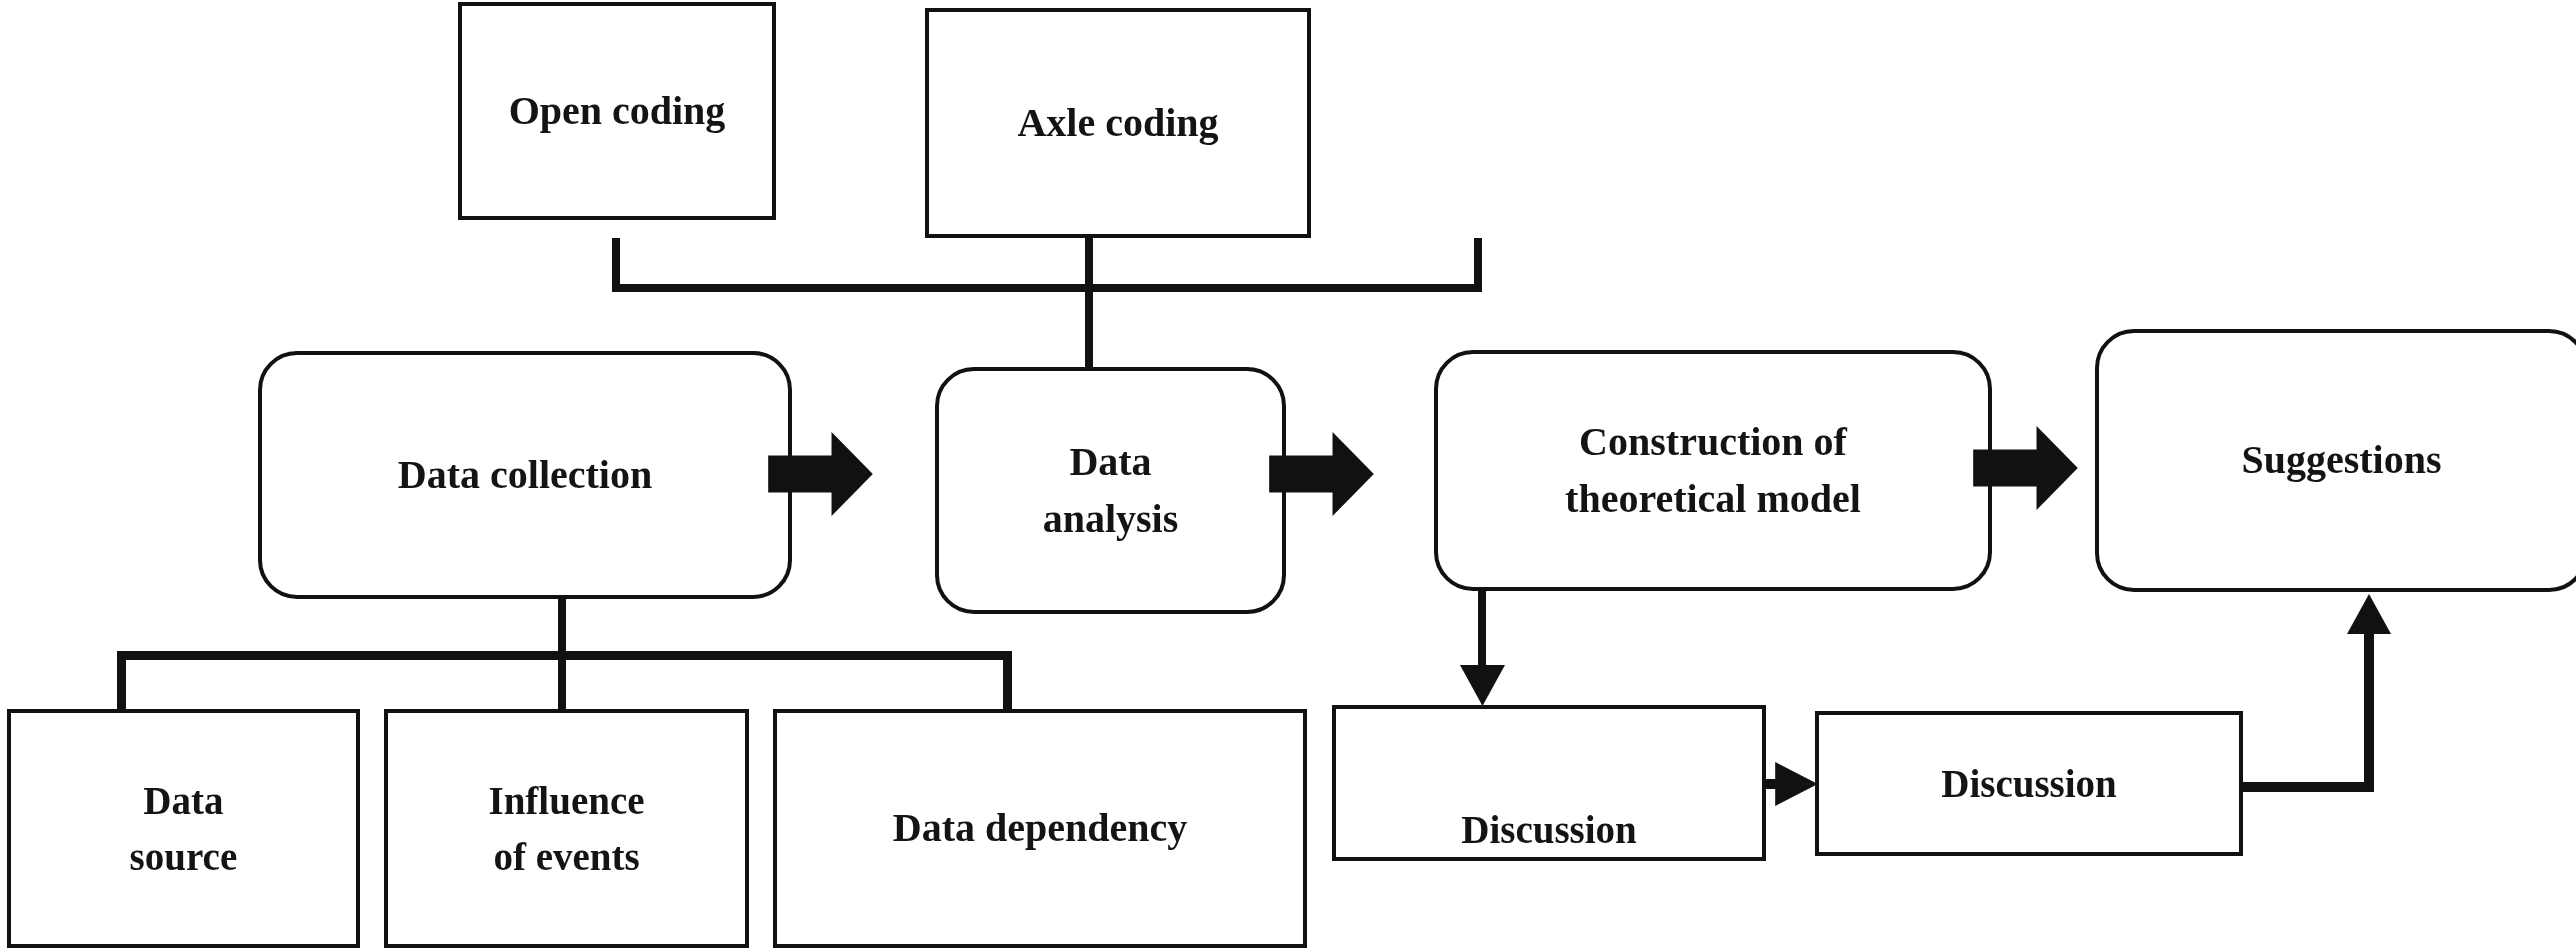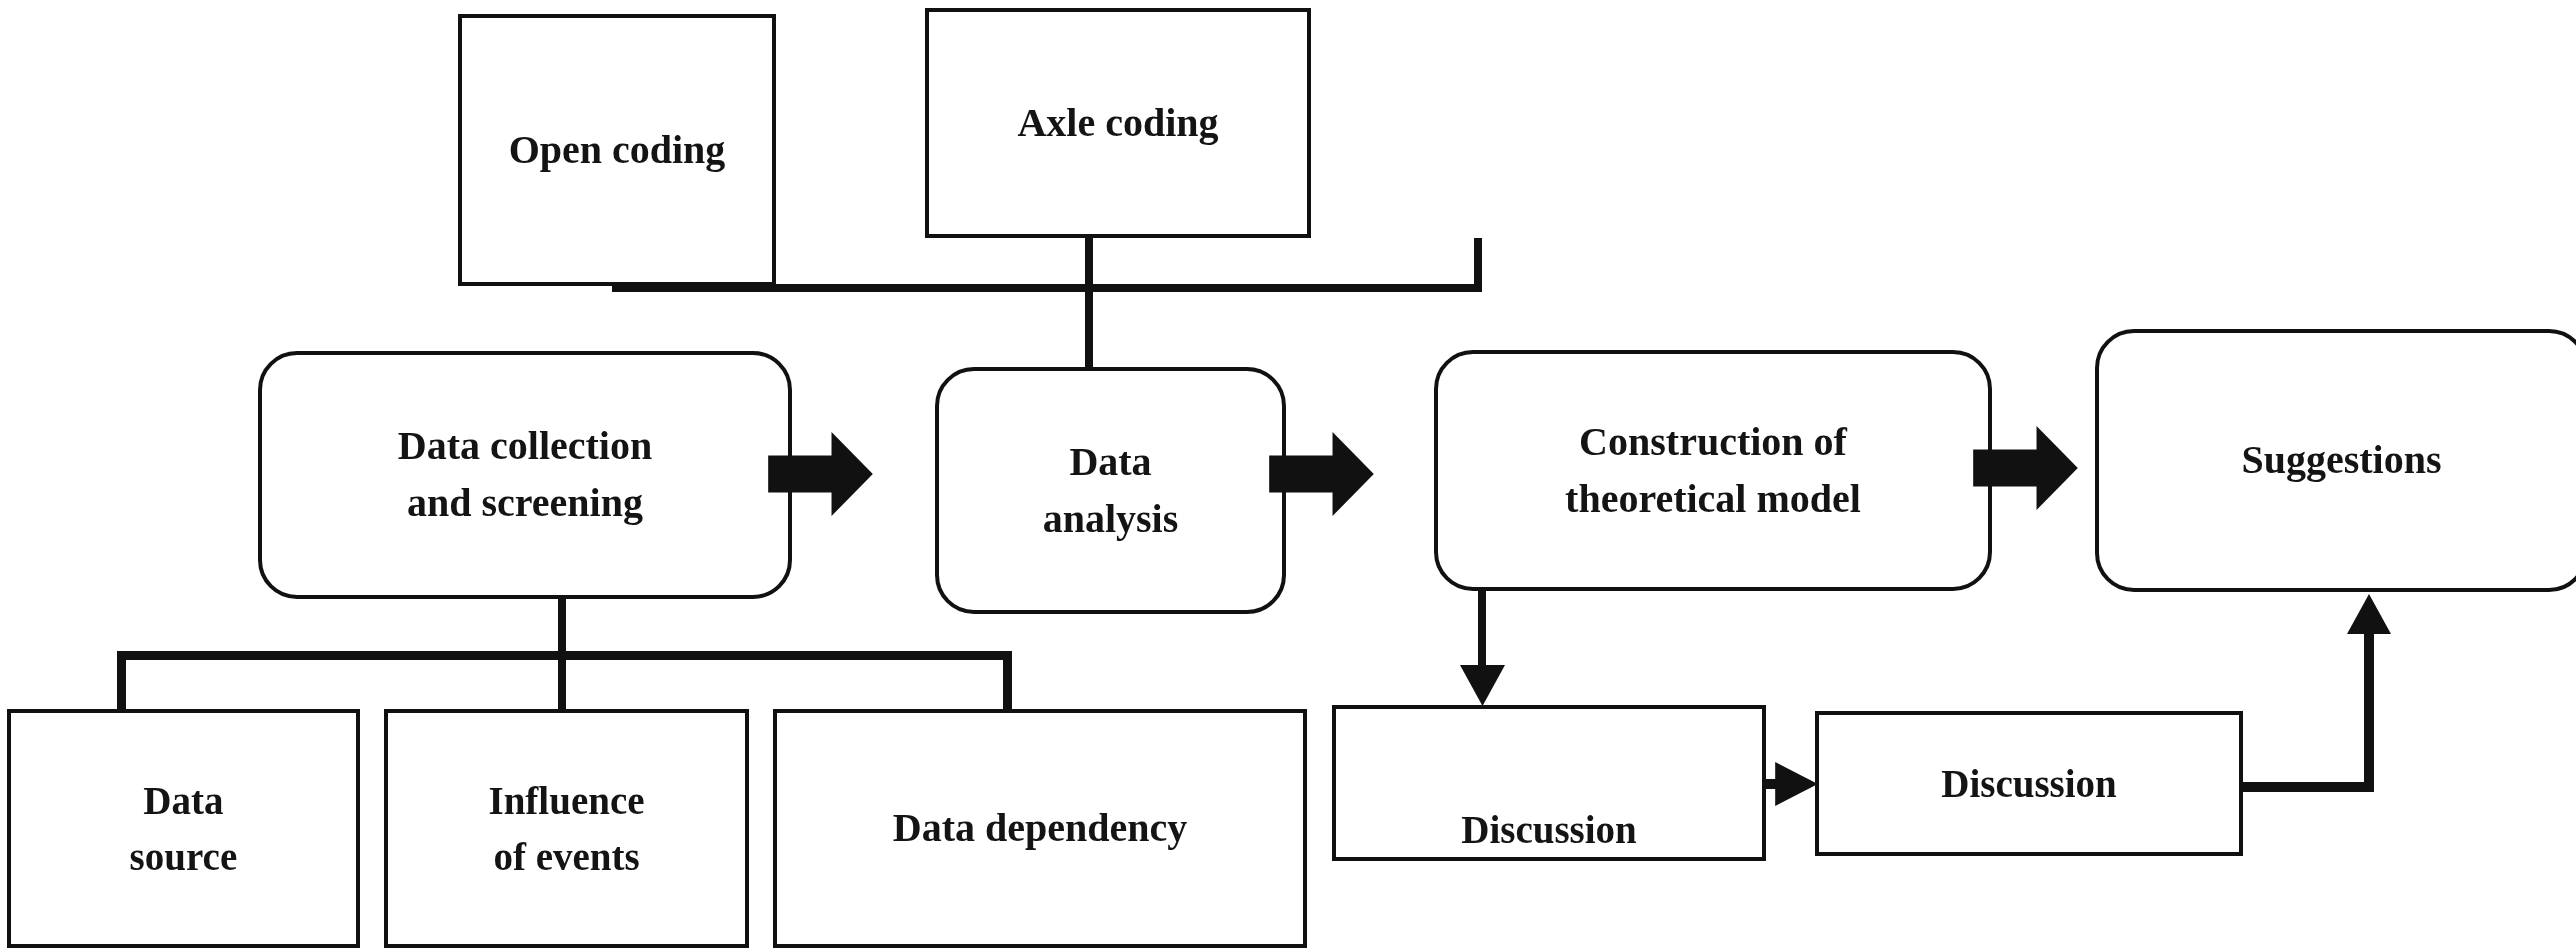--- a/index.html
+++ b/index.html
@@ -55,40 +55,39 @@
     position: absolute;
     z-index: 3;
   }
   .lnarrow svg { display: block; }
 </style>
 </head>
 <body>
 
 <div id="stage">
 
-  <div class="node rect" style="left:458px; top:14px; width:318px; height:272px;text-align:center;">
+  <div class="node rect" style="left:458px; top:2px; width:318px; height:218px;text-align:center;">
     <span class="ln f58">Open coding</span>
   </div>
 
   <div class="node rect" style="left:925px; top:8.3px; width:386px; height:230px;">
     <span class="ln f58">Axle coding</span>
   </div>
 
 
   <div class="vline" style="left:612px; top:238px; width:7.6px; height:54px;"></div>
   <div class="vline" style="left:1085px; top:238px; width:7.6px; height:54px;"></div>
   <div class="vline" style="left:1474px; top:238px; width:7.6px; height:54px;"></div>
 
   <div class="hline" style="left:612px; top:284px; width:869px; height:7.6px;"></div>
 
   <div class="vline" style="left:1085px; top:284px; width:7.6px; height:88px;"></div>
 
   <div class="node round" style="left:234px; top:351px; width:534px; height:248px;">
     <span class="ln f58">Data collection</span>
-    <span class="ln f58">and screening</span>
   </div>
 
   <div class="node round" style="left:911px; top:367px; width:351px; height:247px;">
     <span class="ln f58">Data</span>
     <span class="ln f58">analysis</span>
   </div>
 
   <div class="node round" style="left:1410px; top:350px; width:558px; height:241px;">
     <span class="ln f58">Construction of</span>
     <span class="ln f58">theoretical model</span>

